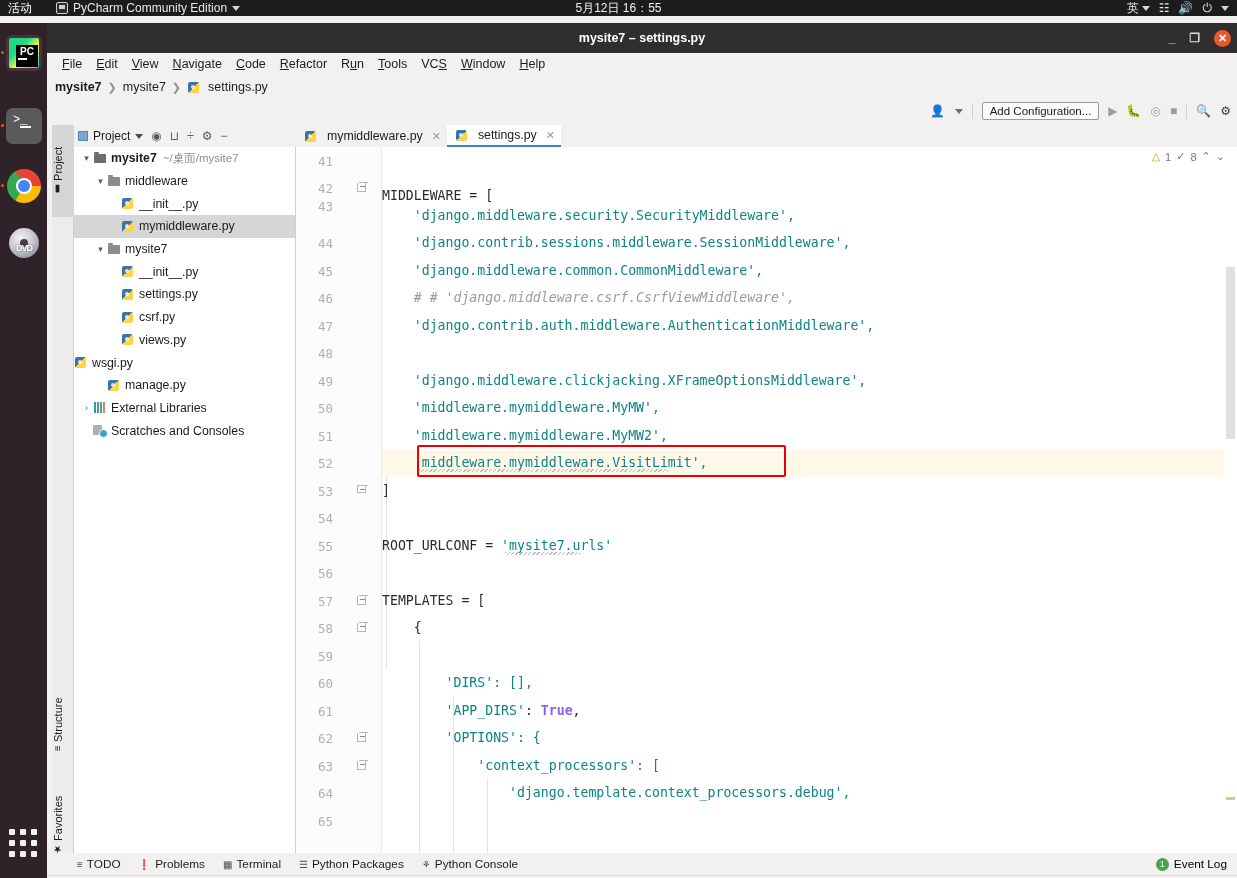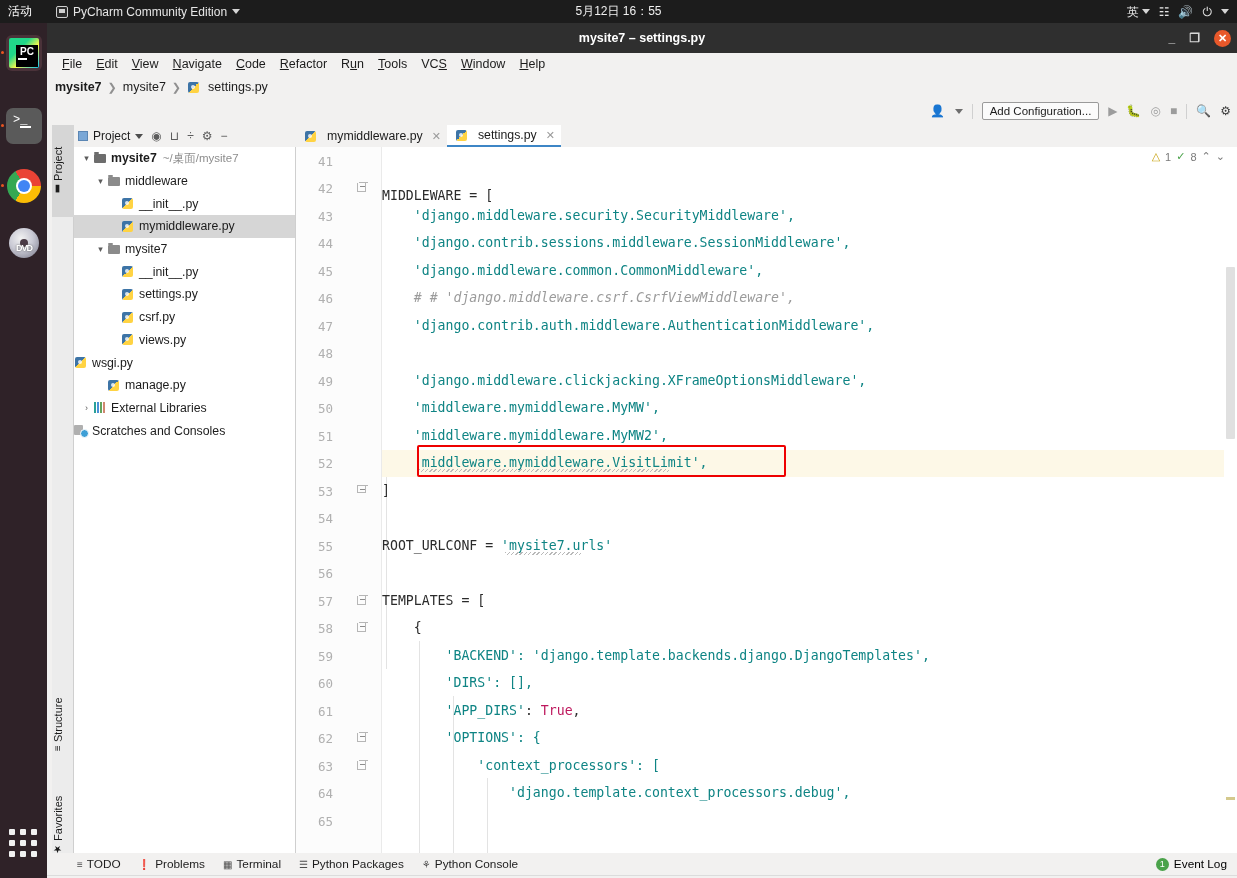--- a/index.html
+++ b/index.html
@@ -4,21 +4,21 @@
 <style>
   * { box-sizing: border-box; margin: 0; padding: 0; }
   html, body {
     width: 1237px; height: 878px;
     overflow: hidden;
     font-family: "Liberation Sans", sans-serif;
     background: #f2f1f0;
   }
   
   #gnome-bar {
-    position: absolute; top: 0; left: 0; width: 1237px; height: 23px;
+    position: absolute; top: 0; left: 0; width: 1237px; height: 16px;
     background: #1c1c1c; color: #e6e6e6; font-size: 12px;
     display: flex; align-items: center;
   }
   #gnome-activities { padding: 0 10px 0 8px; color:#fff; font-size:12px;}
   .gn-app { display: flex; align-items: center; gap: 5px; margin-left: 14px; }
   .gn-appicon {
     width: 12px; height: 12px; border: 1px solid #cfcfcf; border-radius: 2px;
     display:inline-block; position: relative; background:#2b2b2b;
   }
   .gn-appicon::after{content:"";position:absolute;left:2px;top:2px;width:6px;height:4px;background:#cfcfcf;}
@@ -127,21 +127,21 @@
   .lnum{position:absolute;right:48px;font-size:12.5px;color:#b0b0b0;font-family:"DejaVu Sans Mono",monospace;}
   .fold{position:absolute;left:61px;width:11px;height:11px;color:#9a9a9a;font-size:9px;text-align:center;line-height:10px;}
   .fold .fbox{display:block;width:9px;height:9px;border:1px solid #b6b6b6;border-top:none;position:relative;background:#fcfcfc;}
   .fold .fbox::before{content:"";position:absolute;left:1px;top:-1px;width:9px;height:1px;background:#b6b6b6;}
   .fold .fbox::after{content:"";position:absolute;left:2px;top:3px;width:5px;height:1px;background:#8d8d8d;}
   .fold.end .fbox{border-bottom:1px solid #b6b6b6;border-top:1px solid #b6b6b6;height:8px;}
   #codearea{position:absolute;left:86px;top:0;width:855px;height:706px;font-family:"DejaVu Sans Mono",monospace;font-size:13.2px;}
   .cline{position:absolute;left:0;height:27.4px;line-height:27.4px;white-space:pre;color:#2b2b2b;}
   .s-str{color:#0e8484;}
   .s-com{color:#9b9b9b;font-style:italic;}
-  .s-kw{color:#be185d;}
+  .s-kw{color:#8b5cf6;font-weight:bold;}
   .hl-row{position:absolute;left:0;width:1190px;height:27.4px;background:#fdf8e7;}
   .indent{position:absolute;width:1px;background:#e3e3e3;}
   #bulb{position:absolute;left:72px;width:11px;height:13px;}
   #bulb .bl{width:9px;height:9px;border-radius:50%;background:#f5c518;}
   #bulb .bs{width:6px;height:2px;background:#c39b10;margin:1px auto 0;}
   #redbox{position:absolute;border:2.5px solid #ee0000;border-radius:2px;}
   .squig{position:absolute;height:3px;
     background:repeating-linear-gradient(135deg,#b9b9b9 0 1px, transparent 1px 3px);}
   #ed-scroll{position:absolute;right:0;top:0;width:13px;height:706px;background:#fff;}
   #ed-thumb{position:absolute;right:2px;top:120px;width:9px;height:172px;background:#e0e0e0;border-radius:1px;}
@@ -337,21 +337,21 @@
     </div>
     <div class="tr-row" style="padding-left:33px">
       <span class="ficon py"></span>
       <span class="tname">manage.py</span>
     </div>
     <div class="tr-row" style="padding-left:6px">
       <span class="tw">›</span>
       <span class="ficon lib"></span>
       <span class="tname">External Libraries</span>
     </div>
-    <div class="tr-row" style="">
+    <div class="tr-row" style="padding-left:19px">
       <span class="ficon scr"></span>
       <span class="tname">Scratches and Consoles</span>
     </div>
   </div>
 
   <div id="ed-tabs">
     <div class="ed-tab">
       <span class="ficon py"></span>
       <span>mymiddleware.py</span>
       <span class="xclose">✕</span>
@@ -372,21 +372,21 @@
       <span>1</span>
       <span style="color:#46a046">✓</span>
       <span>8</span>
       <span>⌃</span>
       <span>⌄</span>
     </div>
 
     <div id="gutter">
       <span class="lnum" style="top:7px">41</span>
       <span class="lnum" style="top:34px">42</span>
-      <span class="lnum" style="top:62px">43</span>
+      <span class="lnum" style="top:52px">43</span>
       <span class="lnum" style="top:89px">44</span>
       <span class="lnum" style="top:117px">45</span>
       <span class="lnum" style="top:144px">46</span>
       <span class="lnum" style="top:172px">47</span>
       <span class="lnum" style="top:199px">48</span>
       <span class="lnum" style="top:227px">49</span>
       <span class="lnum" style="top:254px">50</span>
       <span class="lnum" style="top:282px">51</span>
       <span class="lnum" style="top:309px">52</span>
       <span class="lnum" style="top:337px">53</span>
@@ -444,21 +444,20 @@
       <div class="cline s-str" style="top:220px">    'django.middleware.clickjacking.XFrameOptionsMiddleware',</div>
       <div class="cline s-str" style="top:247px">    'middleware.mymiddleware.MyMW',</div>
       <div class="cline s-str" style="top:275px">    'middleware.mymiddleware.MyMW2',</div>
       <div class="cline s-str" style="top:302px">    'middleware.mymiddleware.VisitLimit',</div>
       <div class="cline" style="top:330px">]</div>
       <div class="cline" style="top:357px"></div>
       <div class="cline" style="top:385px"><span>ROOT_URLCONF = </span><span class="s-str">'mysite7.urls'</span></div>
       <div class="cline" style="top:412px"></div>
       <div class="cline" style="top:440px">TEMPLATES = [</div>
       <div class="cline" style="top:467px">    {</div>
-      <div class="cline s-str" style="top:495px">        'BACKEND': 'django.template.backends.django.DjangoTemplates',</div>
       <div class="cline s-str" style="top:522px">        'DIRS': [],</div>
       <div class="cline" style="top:550px"><span class="s-str">        'APP_DIRS'</span><span>: </span><span class="s-kw">True</span><span>,</span></div>
       <div class="cline s-str" style="top:577px">        'OPTIONS': {</div>
       <div class="cline s-str" style="top:605px">            'context_processors': [</div>
       <div class="cline s-str" style="top:632px">                'django.template.context_processors.debug',</div>
 
       <div class="squig" style="left:37px;top:322px;width:250px;"></div>
       <div class="squig" style="left:123px;top:405px;width:76px;"></div>
     </div>
 

